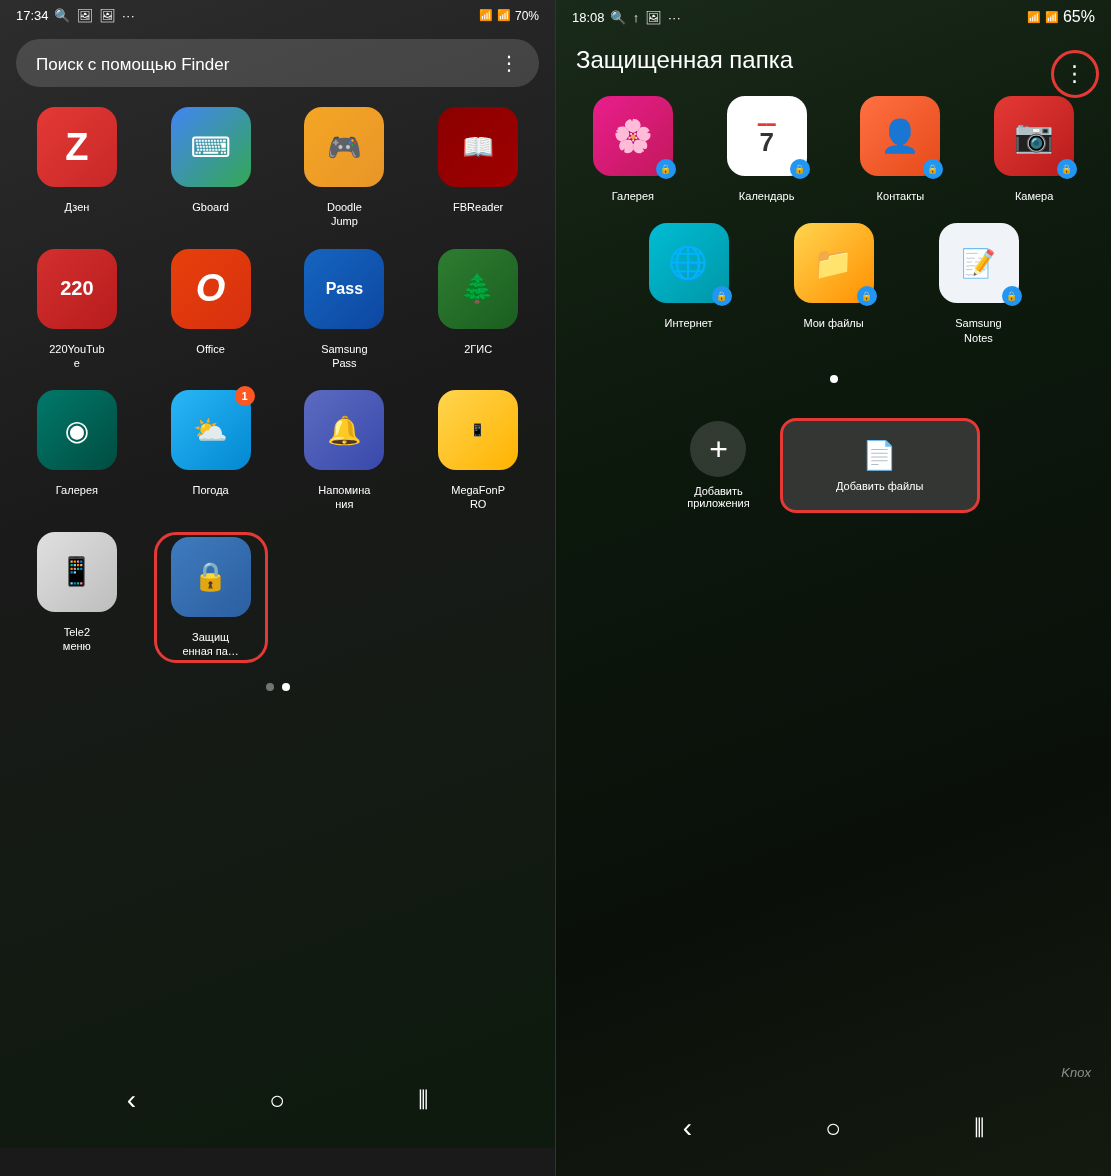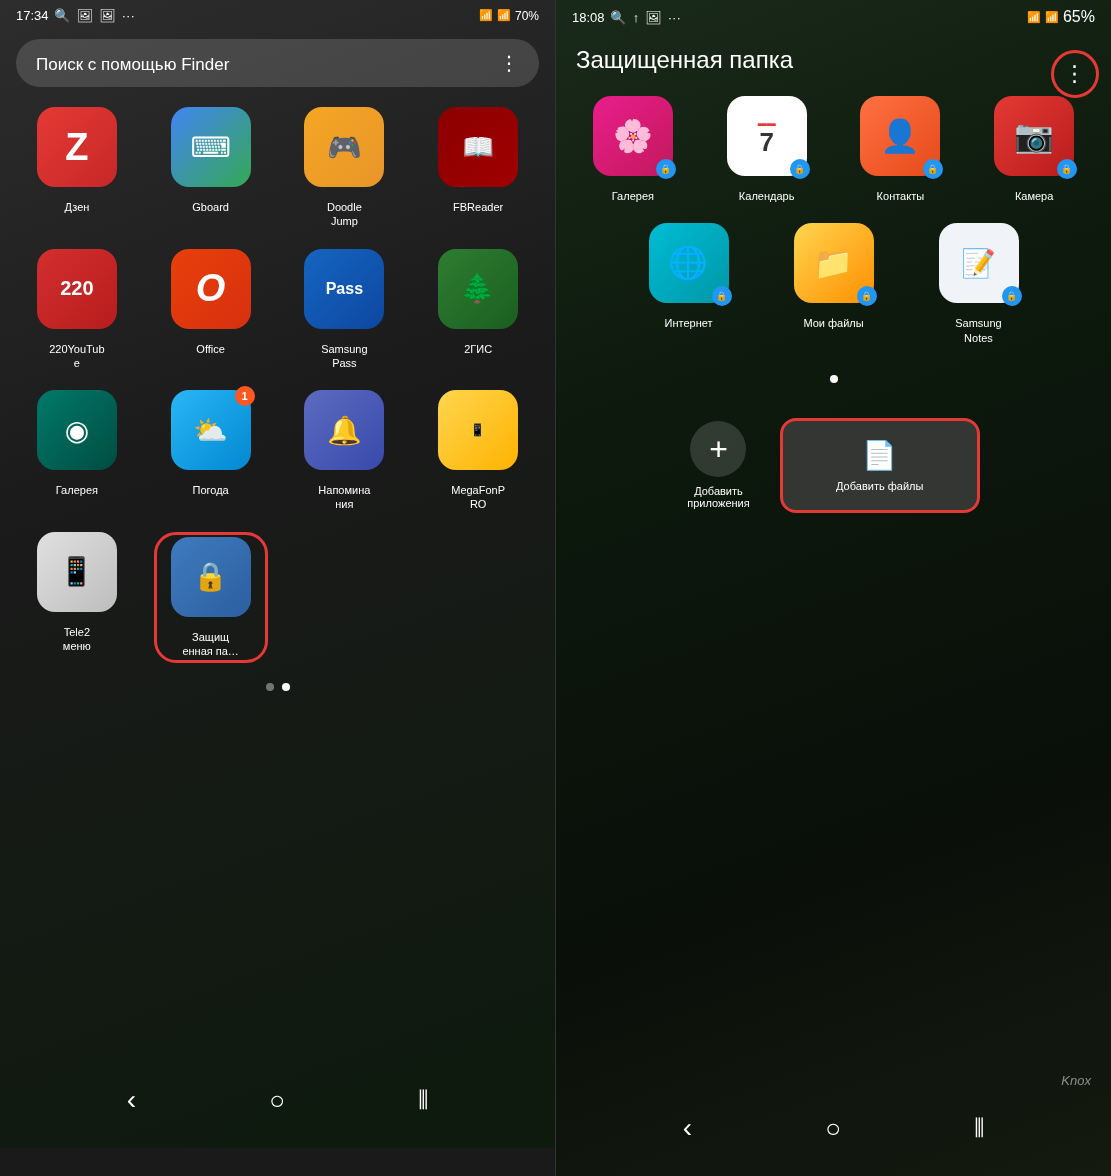--- a/index.html
+++ b/index.html
@@ -268,21 +268,21 @@
     }
 
     .add-files-label {
       color: white;
       font-size: 11px;
       font-weight: 500;
     }
 
     .knox-label {
       position: absolute;
-      bottom: 88px;
+      bottom: 96px;
       right: 20px;
       color: rgba(255,255,255,0.5);
       font-size: 13px;
       font-style: italic;
     }
     .icon-calendar {
       flex-direction: column;
       gap: 2px;
       background: white;
     }

